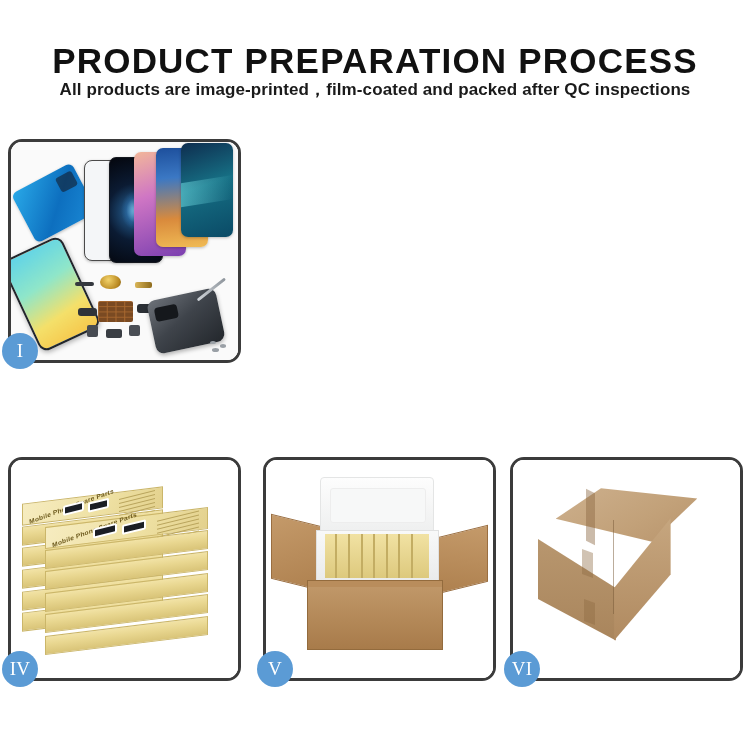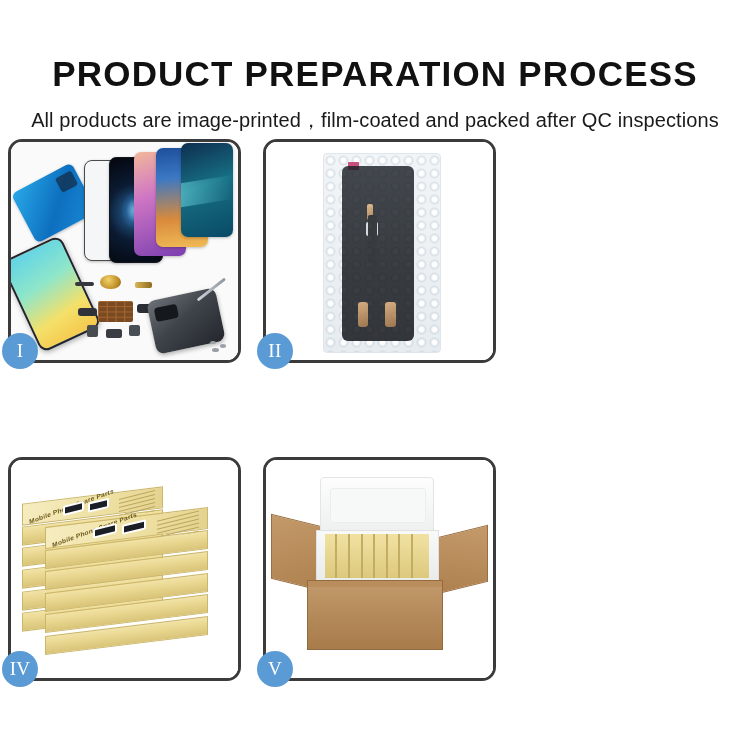--- a/index.html
+++ b/index.html
@@ -5,31 +5,31 @@
   * { box-sizing: border-box; margin: 0; padding: 0; }
   html, body {
     width: 750px; height: 750px;
     background: #ffffff;
     font-family: "Liberation Sans", sans-serif;
     overflow: hidden;
   }
   .page { position: relative; width: 750px; height: 750px; background: #fff; }
 
   
-  .header { position: absolute; left: 0; top: 16px; width: 750px; text-align: center; }
+  .header { position: absolute; left: 0; top: 3px; width: 750px; text-align: center; }
   .title {
     font-family: "Liberation Sans", sans-serif;
     font-size: 35px; font-weight: 700; letter-spacing: 1.2px;
     color: #111111; line-height: 1; margin-top: 40px;
     white-space: nowrap;
   }
   .subtitle {
     font-family: "Liberation Sans", sans-serif;
-    font-size: 20px; font-weight: 400; color: #1a1a1a;
-    margin-top: 16px; white-space: nowrap; letter-spacing: 0.1px;
+    font-size: 17px; font-weight: 700; color: #1a1a1a;
+    white-space: nowrap; letter-spacing: 0.1px;
   }
 
   
   .grid { position: absolute; left: 0; top: 139px; width: 750px; height: 560px; }
   .panel {
     position: absolute;
     border: 3px solid #3b3b3b;
     border-radius: 14px;
     background: #ffffff;
     overflow: visible;
@@ -299,36 +299,20 @@
           <div class="screws">
             <span></span>
               <span></span>
               <span></span>
           </div>
         </div>
       </div>
       <div class="badge">I</div>
     </div>
 
-    <div class="panel c2 r1">
-      <div class="panel-inner">
-        <div class="p2-bg"></div>
-        <div class="bubble-bag">
-          <div class="bag-label"></div>
-          <div class="lcd-in-bag">
-            <div class="lcd-tan3"></div>
-            <div class="lcd-conn"></div>
-            <div class="lcd-flex"></div>
-            <div class="lcd-tan1"></div>
-            <div class="lcd-tan2"></div>
-          </div>
-        </div>
-      </div>
-      <div class="badge">II</div>
-    </div>
 
 
     <div class="panel c1 r2">
       <div class="panel-inner">
         <div class="p4-bg"></div>
 
         <div class="stackA">
           <div class="gbox-top">
             <div class="gbox-label">Mobile Phone Spare Parts</div>
             <div class="gbox-win1"></div>
@@ -387,15 +371,30 @@
           <i style="left:46%"></i>
             <i style="left:58%"></i>
             <i style="left:70%"></i>
           <i style="left:82%"></i>
         </div>
         <div class="p5-body"></div>
       </div>
       <div class="badge">V</div>
     </div>
 
+    <div class="panel c3 r2">
+      <div class="panel-inner">
+        <div class="p6-bg"></div>
+        <div class="box6">
+          <div class="face-top"></div>
+          <div class="face-left"></div>
+          <div class="face-right"></div>
+          <div class="seam"></div>
+          <div class="tape1"></div>
+          <div class="tape2"></div>
+          <div class="tape3"></div>
+        </div>
+      </div>
+      <div class="badge">VI</div>
+    </div>
 
   </div>
 </div>
 
 </body></html>

